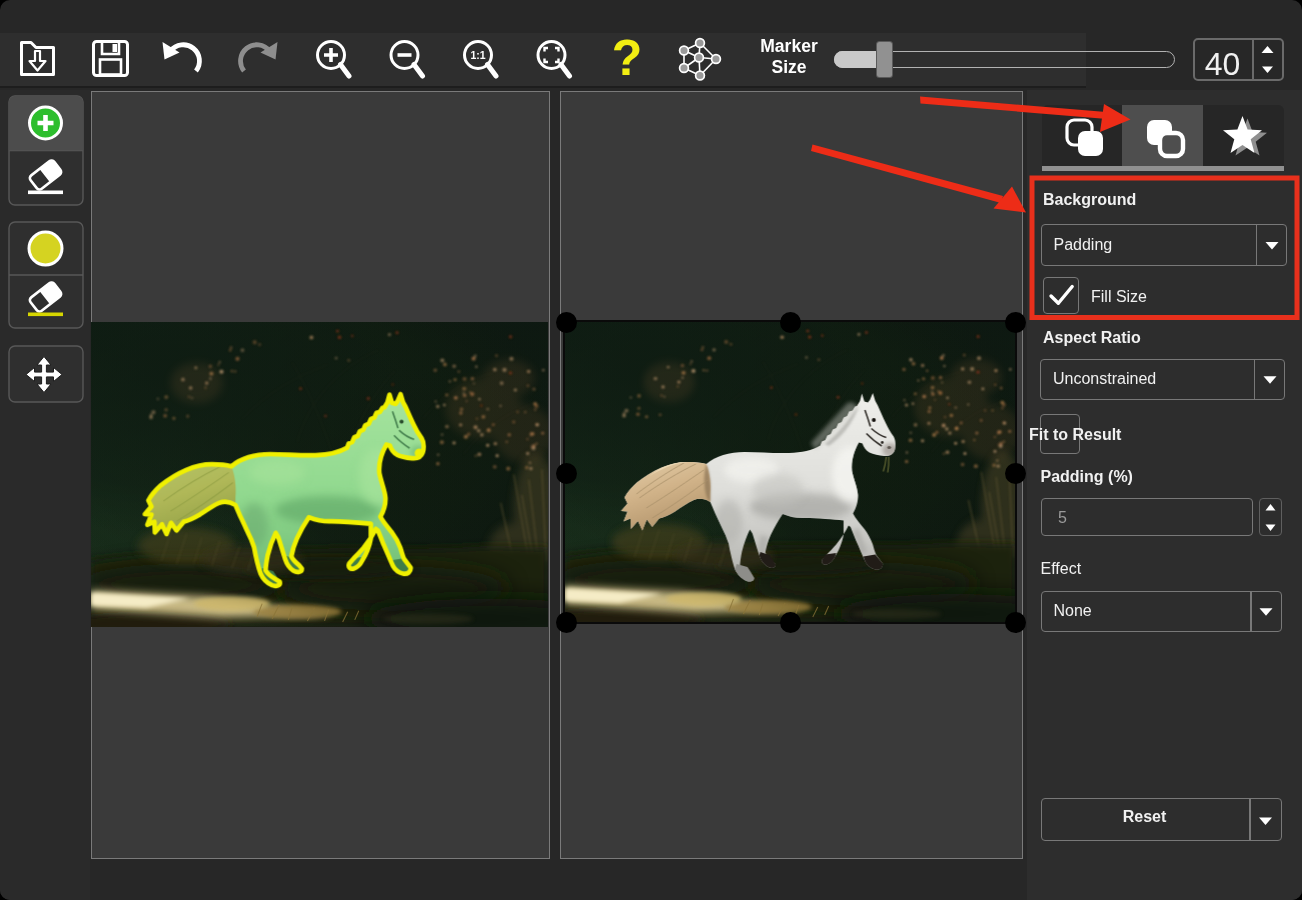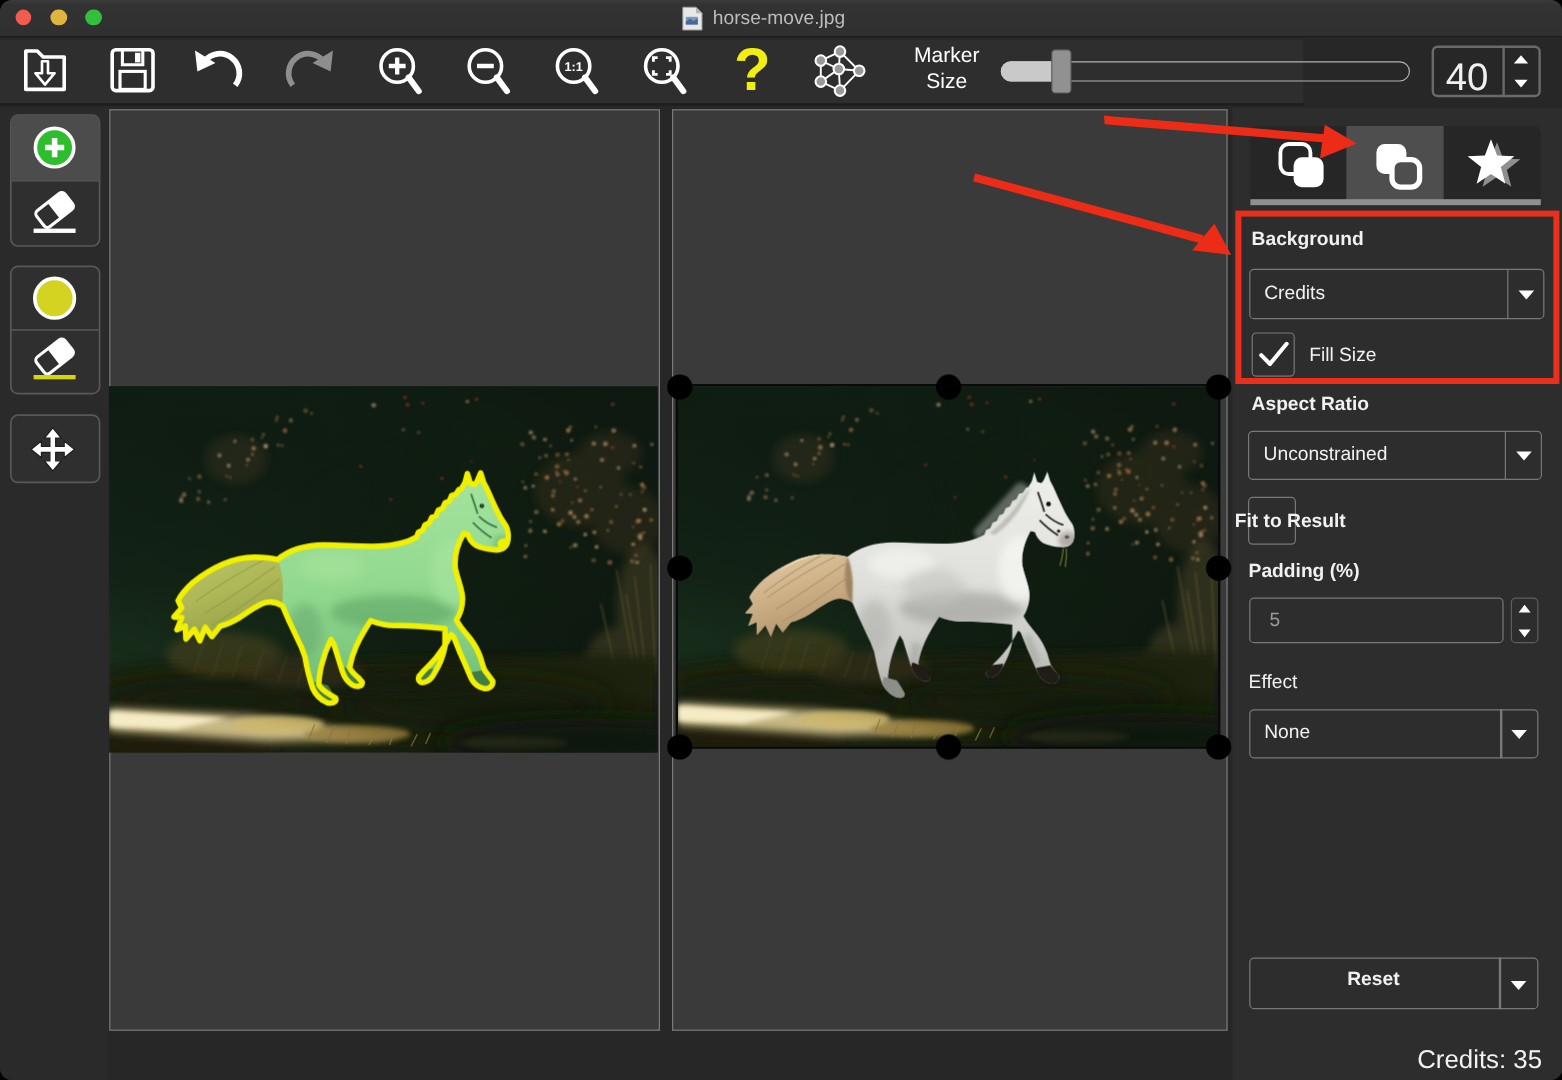--- a/index.html
+++ b/index.html
@@ -12,32 +12,20 @@
 .strip { position:absolute; left:0; top:89.5px; width:90px; height:810.5px; background:#2a2a2a; }
 .panel { position:absolute; top:91px; height:768px; background:#3a3a3a; border:1px solid #7a7a7a; }
 .ctrl { position:absolute; left:1027px; top:89.5px; width:275px; height:810.5px; background:#2d2d2d; }
 .t19 { font-size:16px; color:#f1f1f1; line-height:22px; white-space:nowrap; }
 .inp { border:1.6px solid #787878; border-radius:4px; }
 .handle { width:21px; height:21px; border-radius:50%; background:#000; }
 .photoL { position:absolute; left:91px; top:321.5px; width:457px; height:305px; }
 .photoR { position:absolute; left:564.5px; top:322px; width:450px; height:300px; box-shadow:0 0 0 2px #0a0a0a; }
 </style></head><body>
 <div class="win">
-  <div class="titlebar">
-    <div class="tl" style="left:12.5px;background:#f05c50"></div>
-    <div class="tl" style="left:42px;background:#dfb43f"></div>
-    <div class="tl" style="left:71px;background:#32c03c"></div>
-    <svg class="abs" style="left:568px;top:5px" width="19" height="21" viewBox="0 0 19 21">
-      <path d="M1,1 L12,1 L17,6 L17,20 L1,20 Z" fill="#e8e8e8" stroke="#9a9a9a" stroke-width="0.8"></path>
-      <path d="M12,1 L12,6 L17,6 Z" fill="#b5b5b5"></path>
-      <rect x="3.5" y="9" width="10" height="6.5" fill="#7a9ac0"></rect>
-      <path d="M3.5,13 L7,10.5 L10,12.5 L13.5,10.5 L13.5,15.5 L3.5,15.5 Z" fill="#4a6a94"></path>
-    </svg>
-    <div class="abs" style="left:594px;top:6.5px;font-size:16px;color:#bcbcbc">horse-move.jpg</div>
-  </div>
   <div class="toolbar">
     <svg class="abs" style="left:0;top:-32.5px" width="780" height="88" viewBox="0 0 780 88">
         <g stroke="#fff" stroke-width="3" fill="none" stroke-linejoin="round">
           <path d="M21.5,74.5 L53.5,74.5 L53.5,47.5 L36,47.5 L31,42.5 L21.5,42.5 Z"></path>
         </g>
         <path d="M35,51 L40,51 L40,61 L45.5,61 L37.5,70.5 L29.5,61 L35,61 Z" fill="none" stroke="#fff" stroke-width="2.2" stroke-linejoin="round"></path>
         <g stroke="#fff" fill="none">
           <rect x="93.5" y="41.5" width="34" height="34" rx="3" stroke-width="3"></rect>
           <path d="M102,42.5 L102,54 L119,54 L119,42.5" stroke-width="2.6"></path>
           <rect x="100" y="59.5" width="21" height="15" stroke-width="2.6"></rect>
@@ -85,21 +73,21 @@
           <line x1="684" y1="68" x2="700" y2="75.5"></line>
           <line x1="716" y1="59" x2="700" y2="75.5"></line>
         </g>
         <circle cx="700" cy="43" r="4.4" fill="#9a9a9a" stroke="#fff" stroke-width="1.7"></circle>
         <circle cx="684" cy="50.5" r="4.4" fill="#9a9a9a" stroke="#fff" stroke-width="1.7"></circle>
         <circle cx="699" cy="57.5" r="4.4" fill="#9a9a9a" stroke="#fff" stroke-width="1.7"></circle>
         <circle cx="716" cy="59" r="4.4" fill="#9a9a9a" stroke="#fff" stroke-width="1.7"></circle>
         <circle cx="684" cy="68" r="4.4" fill="#9a9a9a" stroke="#fff" stroke-width="1.7"></circle>
         <circle cx="700" cy="75.5" r="4.4" fill="#9a9a9a" stroke="#fff" stroke-width="1.7"></circle>
       </svg>
-    <div class="abs" style="left:753px;top:3px;width:72px;text-align:center;font-weight:normal;font-size:17.5px;line-height:21.5px;color:#fff">Marker Size</div>
+    <div class="abs" style="left:753px;top:3px;width:72px;text-align:center;font-weight:bold;font-size:17.5px;line-height:21.5px;color:#fff">Marker Size</div>
     <div class="abs" style="left:834px;top:18.5px;width:341px;height:16.5px;border:1.6px solid #b2b2b2;border-radius:9px"></div>
     <div class="abs" style="left:834px;top:18.5px;width:50px;height:16.5px;background:#c9c9c9;border-radius:9px 0 0 9px"></div>
     <div class="abs" style="left:876.5px;top:9.5px;width:15px;height:35px;background:#919191;border-radius:2.5px;box-shadow:0 0 0 1px #5a5a5a"></div>
     <div class="abs" style="left:1193px;top:5px;width:91px;height:43px;border:2px solid #6a6a6a;border-radius:5px"></div>
     <div class="abs" style="left:1251.5px;top:5px;width:2px;height:43px;background:#6a6a6a"></div>
     <div class="abs" style="left:1193px;top:13px;width:59px;text-align:center;font-size:32px;color:#f0f0f0">40</div>
     <svg class="abs" style="left:1252px;top:5px" width="32" height="43" viewBox="0 0 32 43">
       <path d="M15.5,8 L21.5,15 L9.5,15 Z" fill="#fff"></path>
       <path d="M15.5,35 L21,28.5 L10,28.5 Z" fill="#fff"></path>
     </svg>
@@ -782,21 +770,21 @@
       <rect x="36" y="26" width="25" height="25" rx="7" fill="#fff"></rect>
       <rect x="105" y="15" width="25" height="25" rx="7" fill="#fff"></rect>
       <rect x="118" y="28" width="23" height="23" rx="7" fill="#4e4e4e" stroke="#fff" stroke-width="4.4"></rect>
       <polygon points="205.5,13.5 210.6,27.0 225.0,27.7 213.7,36.7 217.5,50.6 205.5,42.6 193.5,50.6 197.3,36.7 186.0,27.7 200.4,27.0" fill="#8f8f8f"></polygon>
       <polygon points="200.5,11.0 205.6,24.5 220.0,25.2 208.7,34.2 212.5,48.1 200.5,40.1 188.5,48.1 192.3,34.2 181.0,25.2 195.4,24.5" fill="#fff"></polygon>
     </svg>
     <div class="abs" style="left:1041.5px;top:166px;width:242px;height:4.5px;background:#909090"></div>
     <div class="abs t19" style="left:1043px;top:189px;font-weight:bold">Background</div>
     <div class="abs inp" style="left:1040.5px;top:223.5px;width:246.5px;height:42px"></div>
     <div class="abs" style="left:1255.5px;top:223.5px;width:1.6px;height:42px;background:#787878"></div>
-    <div class="abs t19" style="left:1053.5px;top:233.5px">Credits</div>
+    <div class="abs t19" style="left:1053.5px;top:233.5px">Padding</div>
     <svg class="abs" style="left:1255.5px;top:223.5px" width="32" height="42" viewBox="0 0 32 42">
       <path d="M9.5,18.0 L22.5,18.0 L16,25.5 Z" fill="#fff"></path>
     </svg>
     <div class="abs inp" style="left:1042.5px;top:277px;width:36.5px;height:36.5px"></div>
     <svg class="abs" style="left:1042.5px;top:277px" width="36.5" height="36.5" viewBox="0 0 36.5 36.5">
       <path d="M8.03,18.98 L15.33,26.279999999999998 L29.200000000000003,9.49" fill="none" stroke="#fff" stroke-width="3.4" stroke-linecap="round" stroke-linejoin="round"></path>
     </svg>
     <div class="abs t19" style="left:1091px;top:285.5px;font-weight:normal">Fill Size</div>
     <div class="abs t19" style="left:1043px;top:327px;font-weight:bold">Aspect Ratio</div>
     <div class="abs inp" style="left:1040px;top:359px;width:245px;height:40.5px"></div>
@@ -821,21 +809,20 @@
     <div class="abs t19" style="left:1053.5px;top:600.25px">None</div>
     <svg class="abs" style="left:1250.0px;top:591px" width="32" height="40.5" viewBox="0 0 32 40.5">
       <path d="M9.5,17.25 L22.5,17.25 L16,24.75 Z" fill="#fff"></path>
     </svg>
     <div class="abs inp" style="left:1040.5px;top:797.5px;width:241px;height:43.5px"></div>
     <div class="abs" style="left:1249px;top:797.5px;width:1.6px;height:43.5px;background:#787878"></div>
     <div class="abs t19" style="left:1040.5px;top:806px;width:208px;text-align:center;font-weight:bold">Reset</div>
     <svg class="abs" style="left:1249px;top:797.5px" width="33" height="44" viewBox="0 0 33 44">
       <path d="M10,19.5 L23,19.5 L16.5,27 Z" fill="#fff"></path>
     </svg>
-    <div class="abs" style="left:1040px;top:871px;width:245px;text-align:right;font-size:21.5px;color:#f2f2f2">Credits: 35</div>
   <svg class="abs" style="left:0;top:0;pointer-events:none" width="1302" height="900" viewBox="0 0 1302 900">
     <rect x="1032" y="178" width="265" height="139.5" fill="none" stroke="#e8301c" stroke-width="5"></rect>
     <g fill="#ed2c17">
       <path d="M920,96.5 L1106,112 L1107,119 L920.5,103.5 Z"></path>
       <path d="M1130.5,119.5 L1100,132 L1104,104 Z"></path>
       <path d="M812.5,144.5 L1003,196 L1001,203 L811,151 Z"></path>
       <path d="M1026,212.5 L993.5,208.5 L1012,186.5 Z"></path>
     </g>
   </svg>
 </div>

